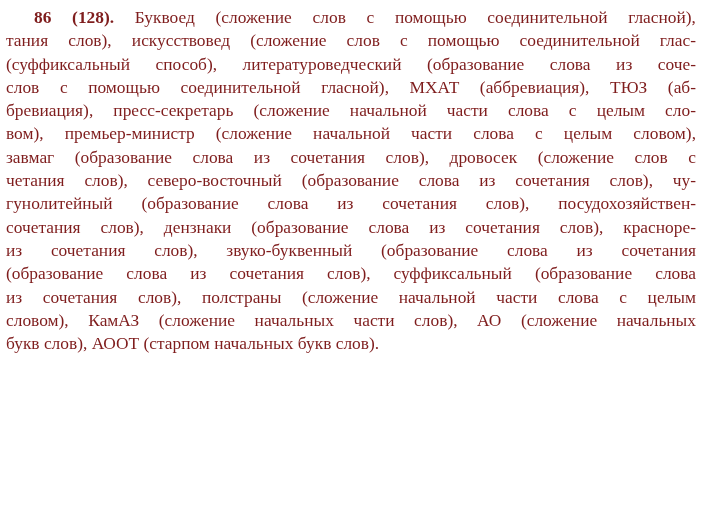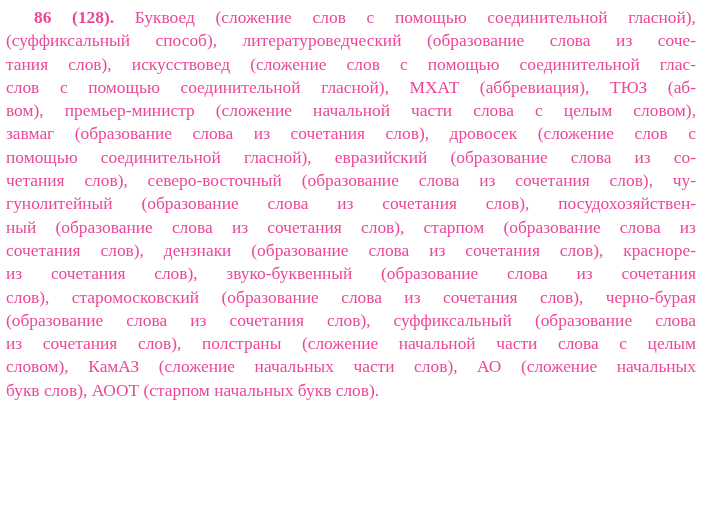--- a/index.html
+++ b/index.html
@@ -13,21 +13,21 @@
     overflow: hidden;
   }
   .page {
     box-sizing: border-box;
     width: 703px;
     height: 508px;
     padding: 6px 7px 0 6px;
     font-family: "Liberation Serif", "DejaVu Serif", serif;
     font-size: 17.4px;
     line-height: 23.3px;
-    color: #ec4899;
+    color: #7f1d1d;
   }
   .line {
     margin: 0;
     padding: 0;
     text-align: justify;
     text-align-last: justify;
     text-justify: inter-word;
   }
   .line.first {
     text-indent: 28px;
@@ -37,29 +37,27 @@
   }
   .num {
     font-weight: bold;
   }
 </style>
 </head>
 <body>
 
 <div class="page">
   <p class="line first"><b class="num">86 (128).</b> <span>Буквоед (сложение слов с помощью соединительной гласной),</span></p>
+  <p class="line">тания слов), искусствовед (сложение слов с помощью соединительной глас-</p>
   <p class="line">(суффиксальный способ), литературоведческий (образование слова из соче-</p>
-  <p class="line">тания слов), искусствовед (сложение слов с помощью соединительной глас-</p>
   <p class="line">слов с помощью соединительной гласной), МХАТ (аббревиация), ТЮЗ (аб-</p>
+  <p class="line">бревиация), пресс-секретарь (сложение начальной части слова с целым сло-</p>
   <p class="line">вом), премьер-министр (сложение начальной части слова с целым словом),</p>
   <p class="line">завмаг (образование слова из сочетания слов), дровосек (сложение слов с</p>
-  <p class="line">помощью соединительной гласной), евразийский (образование слова из со-</p>
   <p class="line">четания слов), северо-восточный (образование слова из сочетания слов), чу-</p>
   <p class="line">гунолитейный (образование слова из сочетания слов), посудохозяйствен-</p>
-  <p class="line">ный (образование слова из сочетания слов), старпом (образование слова из</p>
   <p class="line">сочетания слов), дензнаки (образование слова из сочетания слов), красноре-</p>
   <p class="line">из сочетания слов), звуко-буквенный (образование слова из сочетания</p>
-  <p class="line">слов), старомосковский (образование слова из сочетания слов), черно-бурая</p>
   <p class="line">(образование слова из сочетания слов), суффиксальный (образование слова</p>
   <p class="line">из сочетания слов), полстраны (сложение начальной части слова с целым</p>
   <p class="line">словом), КамАЗ (сложение начальных части слов), АО (сложение начальных</p>
   <p class="line last">букв слов), АООТ (старпом начальных букв слов).</p>
 </div>
 
 </body></html>

